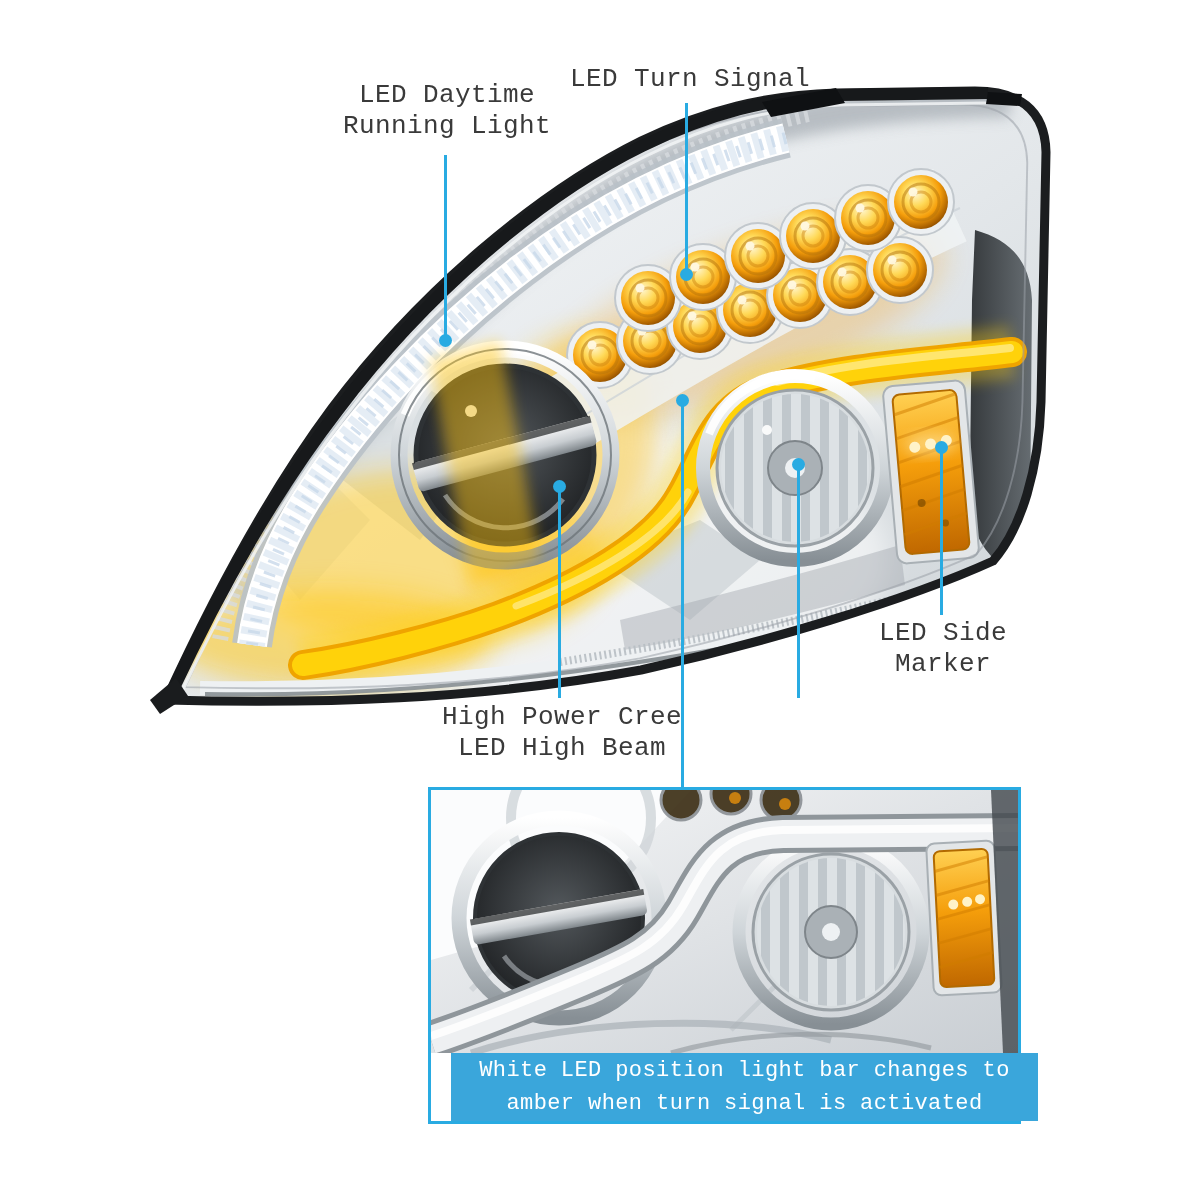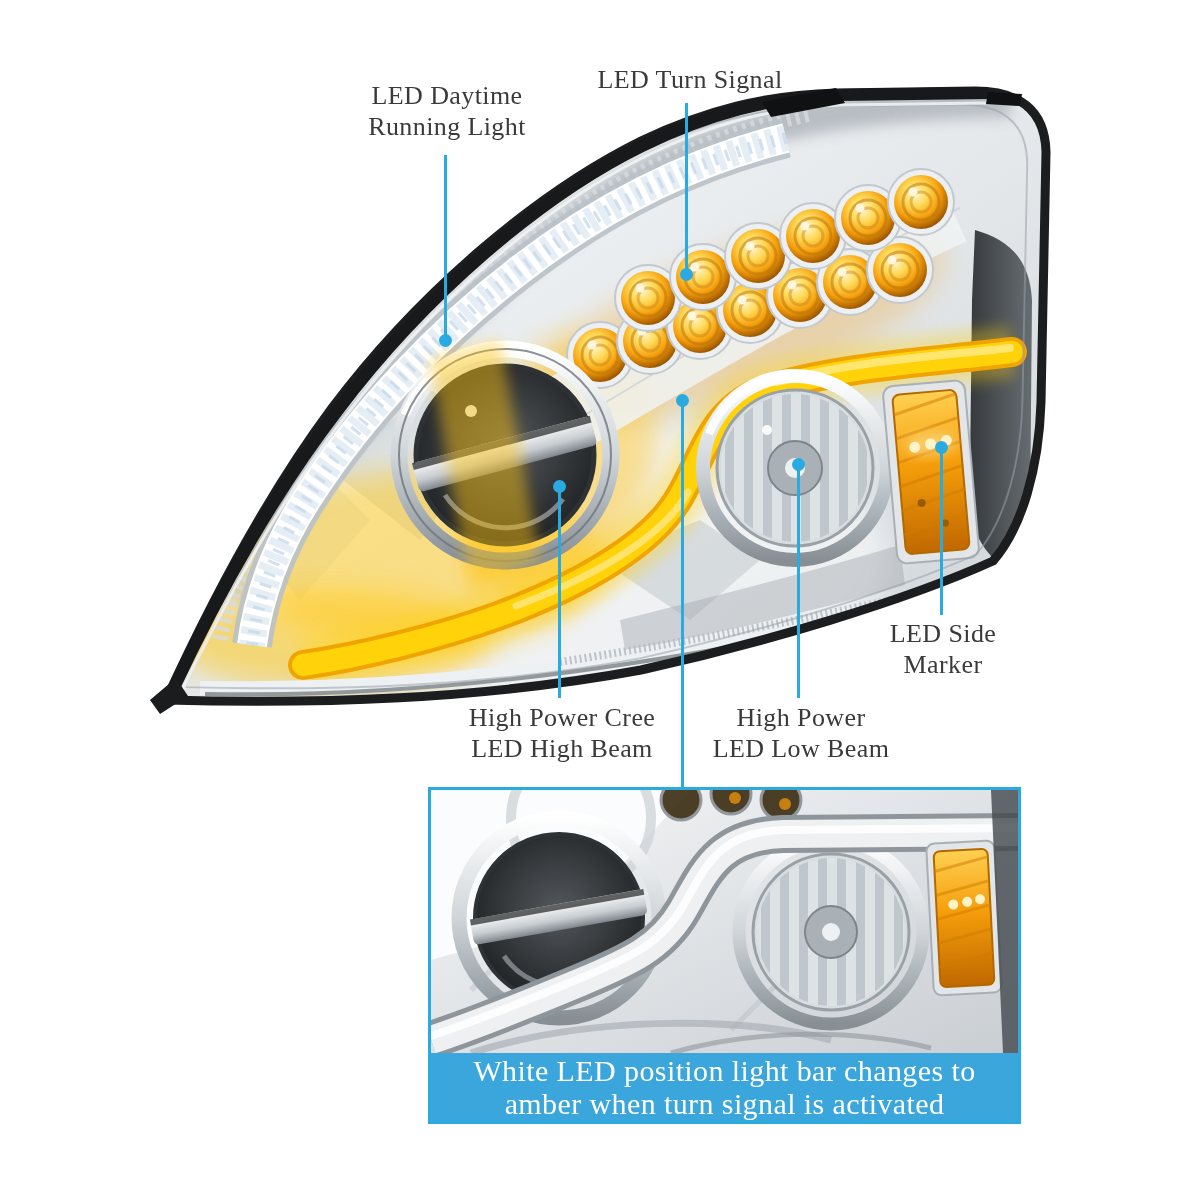--- a/index.html
+++ b/index.html
@@ -3,21 +3,21 @@
 <meta charset="utf-8">
 <style>
   :root{
     --c-accent:#29ABE2;
     --c-banner:#3AA6DB;
     --c-text:#3A3A3A;
   }
   html,body{margin:0;padding:0;background:#fff;}
   .stage{
     position:relative;width:1200px;height:1200px;background:#fff;overflow:hidden;
-    font-family:Liberation Serif, serif;
+    font-family:Liberation Mono, monospace;
   }
   .art{position:absolute;left:0;top:0;}
   .label{
     position:absolute;transform:translateX(-50%);
     color:var(--c-text);font-size:26px;line-height:31px;letter-spacing:.4px;
     text-align:center;white-space:pre-line;
   }
   .callout{position:absolute;width:3px;background:var(--c-accent);}
   .callout .dot{
     position:absolute;left:-5px;width:13px;height:13px;border-radius:50%;
@@ -26,22 +26,22 @@
   .callout .dot.top{top:-6px;}
   .callout .dot.bottom{bottom:-6px;}
   .inset{
     position:absolute;left:428px;top:787px;width:593px;
     border:3px solid var(--c-accent);box-sizing:border-box;background:#fff;
   }
   .inset-photo{display:block;width:587px;height:263px;}
   .inset-banner{
     width:100%;height:68px;background:var(--c-banner);
     display:flex;align-items:center;justify-content:center;
-    color:#ffffff;font-size:30px;line-height:33px;letter-spacing:.4px;
-    text-align:center;white-space:pre-line;
+    color:#ffffff;font-size:22px;line-height:33px;letter-spacing:.4px;
+    text-align:center;white-space:pre-line;margin-left:20px;
   }
 </style>
 </head>
 <body>
 
 <div class="stage">
 
   <svg class="art" width="1200" height="1200" viewBox="0 0 1200 1200">
     <defs>
       <linearGradient id="lensBg" x1="0" y1="0" x2="1" y2="1">
@@ -246,22 +246,20 @@
     <span class="dot top"></span>
   </div>
 
   <div class="label" style="left:447px;top:80px;">LED Daytime
 Running Light</div>
   <div class="label" style="left:690px;top:64px;">LED Turn Signal</div>
   <div class="label" style="left:562px;top:702px;">High Power Cree
 LED High Beam</div>
   <div class="label" style="left:943px;top:618px;">LED Side
 Marker</div>
-  <div class="label" style="left:801px;top:702px;">High Power
-LED Low Beam</div>
 
   <div class="inset">
     <svg class="inset-photo" viewBox="0 0 587 263">
       <defs>
         <linearGradient id="iBg" x1="0" y1="0" x2="1" y2="1">
           <stop offset="0" stop-color="#f6f7f8"></stop>
           <stop offset="1" stop-color="#c9ced3"></stop>
         </linearGradient>
         <linearGradient id="iRim" x1="0" y1="0" x2="0" y2="1">
           <stop offset="0" stop-color="#ffffff"></stop>

